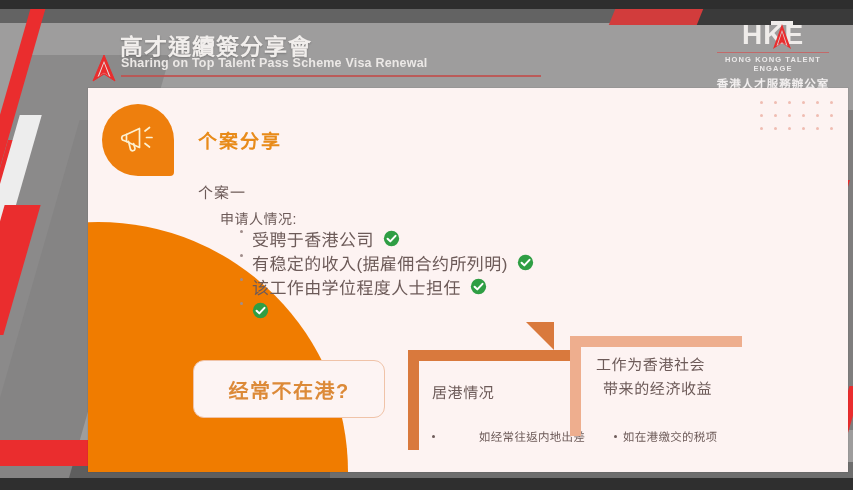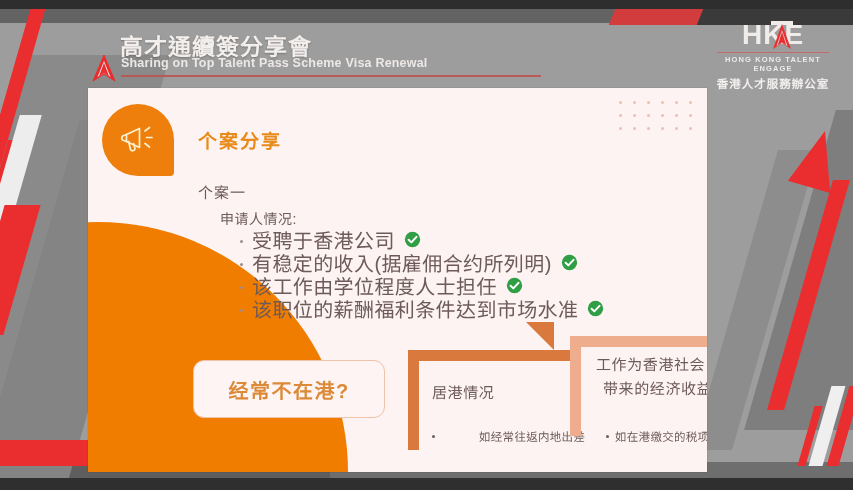--- a/index.html
+++ b/index.html
@@ -140,25 +140,24 @@
   }
   .logo-arrow{
     position:absolute;left:50%;top:0;margin-left:-2px;
   }
   .logo-rule{width:112px;height:1px;background:#c26a6a;margin:2px auto 2px;}
   .logo-en{font-size:7.5px;color:#eceaea;letter-spacing:1.1px;font-weight:bold;}
   .logo-zh{font-size:11.5px;color:#f2efef;letter-spacing:1px;font-weight:bold;margin-top:2px;}
 
   
   .card{
-    position:absolute;left:88px;top:88px;width:608px;height:384px;
+    position:absolute;left:88px;top:88px;width:760px;height:384px;
     background:#fdf3f2;
     overflow:hidden;z-index:30;
     box-shadow:0 0 0 1px rgba(0,0,0,.04);
-    padding-left:11px;
   }
   .card-orange-wedge{
     position:absolute;left:-240px;bottom:-250px;
     width:500px;height:500px;border-radius:50%;
     background:#f07c00;
   }
   .dotgrid{
     position:absolute;right:10px;top:8px;
     display:grid;grid-template-columns:repeat(6,14px);
     grid-auto-rows:13px;
@@ -183,22 +182,22 @@
   }
 
   .body{
     position:absolute;left:110px;top:93px;right:20px;
     z-index:4;color:#6a5a58;
   }
   .case-label{font-size:15px;font-weight:normal;color:#6d5b59;letter-spacing:1px;}
   .sub-label{font-size:14px;color:#6d5b59;margin:6px 0 2px 22px;letter-spacing:.5px;}
   .blist{list-style:none;margin:0;padding:0 0 0 42px;}
   .blist li{
-    display:flex;align-items:center;gap:9px;
-    font-size:20px;color:#6d5b59;line-height:22px;margin:1px 0;
+    display:flex;gap:9px;
+    font-size:17px;color:#6d5b59;line-height:22px;margin:1px 0;
     letter-spacing:.4px;
   }
   .bdot{width:3px;height:3px;background:#a08d8b;border-radius:50%;flex:none;}
   .check{flex:none;}
 
   
   .pill{
     position:absolute;left:105px;top:272px;width:190px;height:56px;
     border:1.6px solid #f0c3a8;border-radius:11px;
     background:#fdf4f3;
@@ -359,21 +358,20 @@
           <span>该工作由学位程度人士担任</span>
           <span class="check">
             <svg width="17" height="17" viewBox="0 0 20 20">
                 <circle cx="10" cy="10" r="9" fill="#2f9e44"></circle>
                 <path d="M5.4 10.3 L8.6 13.4 L14.7 6.9" stroke="#fff" stroke-width="2.4" fill="none" stroke-linecap="round" stroke-linejoin="round"></path>
               </svg>
           </span>
         </li>
         <li>
           <span class="bdot"></span>
-          <span>该职位的薪酬福利条件达到市场水准</span>
           <span class="check">
             <svg width="17" height="17" viewBox="0 0 20 20">
                 <circle cx="10" cy="10" r="9" fill="#2f9e44"></circle>
                 <path d="M5.4 10.3 L8.6 13.4 L14.7 6.9" stroke="#fff" stroke-width="2.4" fill="none" stroke-linecap="round" stroke-linejoin="round"></path>
               </svg>
           </span>
         </li>
       </ul>
     </div>
 
@@ -391,21 +389,21 @@
         <span class="d"></span>
         <span>如经常往返内地出差</span>
       </div>
     </div>
 
     <div class="brk brk2">
       <div class="top-rail"></div>
       <div class="left-rail"></div>
       <div class="brk-title" style="left:26px;top:18px;white-space:nowrap;">工作为香港社会</div>
       <div class="brk-title" style="left:26px;top:42px;white-space:nowrap;margin-left:7px;">带来的经济收益</div>
-      <div class="brk-bullet" style="left:36px;top:92px;white-space:nowrap;">
+      <div class="brk-bullet" style="left:44px;top:92px;white-space:nowrap;">
         <span class="d"></span>
         <span>如在港缴交的税项</span>
       </div>
     </div>
 
   </div>
 
   <div class="bar-bottom"></div>
 </div>
 

